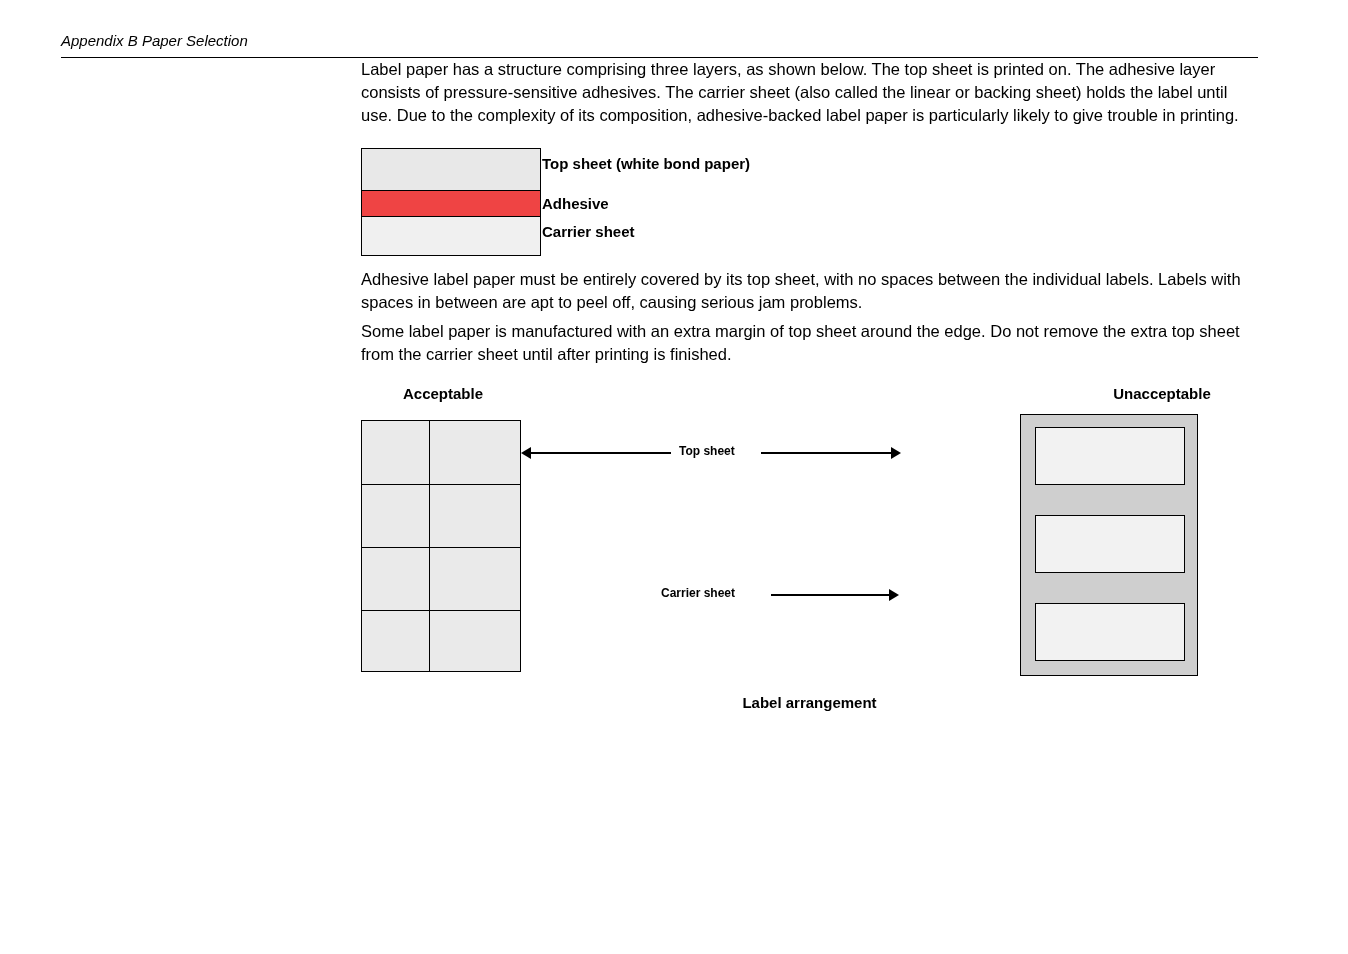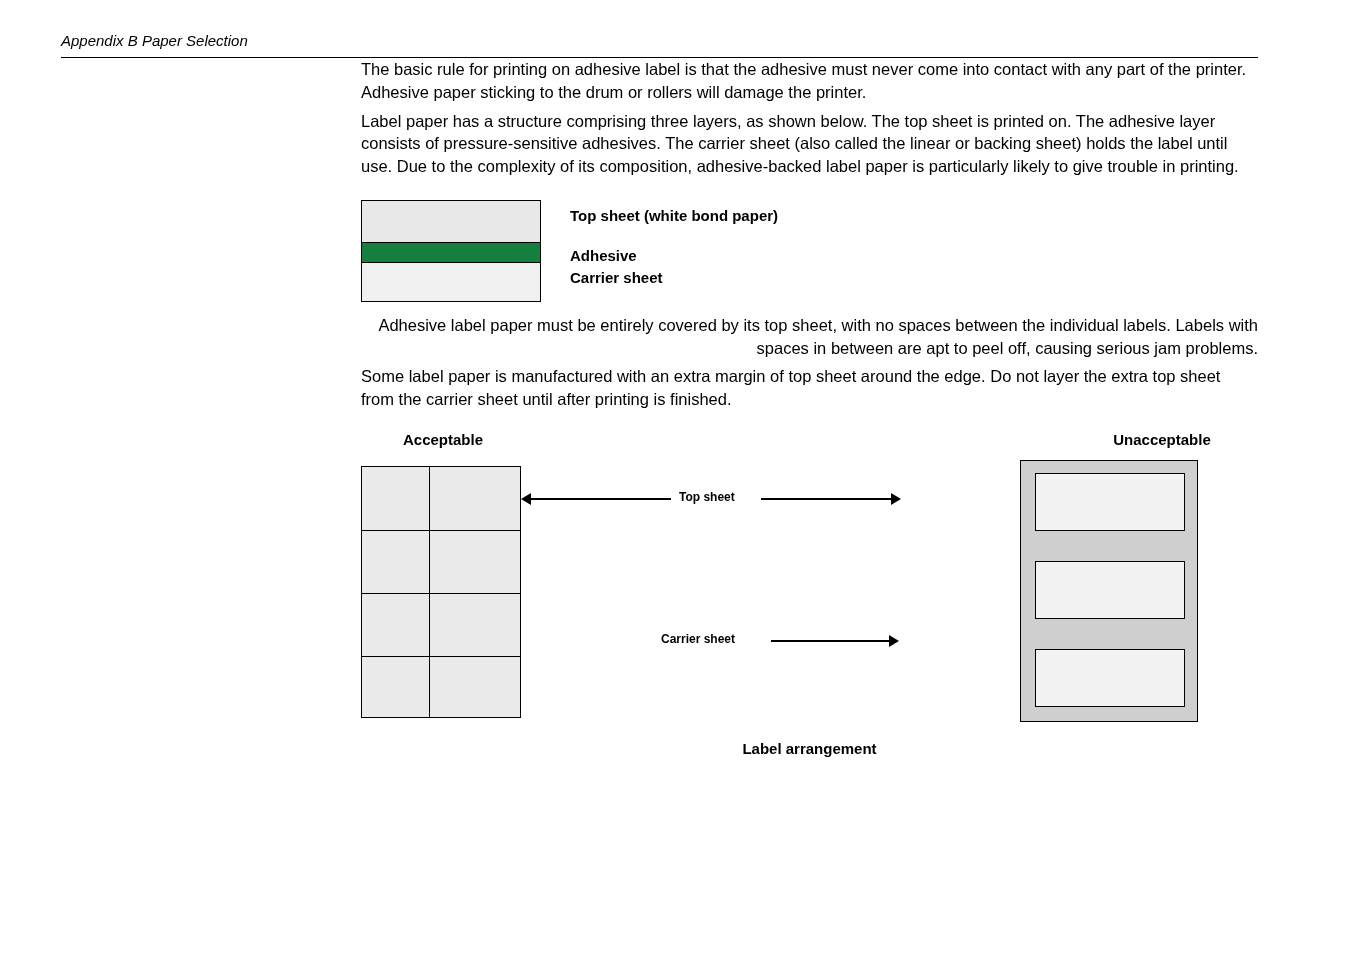--- a/index.html
+++ b/index.html
@@ -46,25 +46,25 @@
     border: 1.5px solid #000;
     position: relative;
   }
   .layer-row {
     height: 38px;
     border-bottom: 1.5px solid #000;
     position: relative;
   }
   .layer-row:last-child { border-bottom: none; }
   .layer-top { background: #e8e8e8; height: 42px; }
-  .layer-adh { background: #15803d; height: 20px; }
+  .layer-adh { background: #ef4444; height: 26px; }
   .layer-carrier { background: #f0f0f0; height: 38px; }
   .layer-label {
     position: absolute;
-    left: 208px;
+    left: 180px;
     font-weight: bold;
     font-size: 15px;
     white-space: nowrap;
   }
   .layers-wrap { position: relative; }
 
   .caption {
     font-weight: bold;
     font-size: 15px;
     text-align: center;
@@ -179,39 +179,38 @@
 </style>
 </head>
 <body>
 
 <div class="page">
   <div class="header-line">Appendix B  Paper Selection</div>
 
 
   <div class="content-col">
 
-    <p class="para">The basic rule for printing on adhesive label is that the adhesive must never come into contact with any part of the printer. Adhesive paper sticking to the drum or rollers will damage the printer.</p>
     <p class="para">Label paper has a structure comprising three layers, as shown below. The top sheet is printed on. The adhesive layer consists of pressure-sensitive adhesives. The carrier sheet (also called the linear or backing sheet) holds the label until use. Due to the complexity of its composition, adhesive-backed label paper is particularly likely to give trouble in printing.</p>
 
     <div class="layers-wrap">
       <div class="layers-diagram">
         <div class="layer-row layer-top">
           <span class="layer-label" style="top:6px;">Top sheet (white bond paper)</span>
         </div>
         <div class="layer-row layer-adh">
           <span class="layer-label" style="top:4px;">Adhesive</span>
         </div>
         <div class="layer-row layer-carrier">
           <span class="layer-label" style="top:6px;">Carrier sheet</span>
         </div>
       </div>
     </div>
 
-    <p class="para" style="text-align:right;">Adhesive label paper must be entirely covered by its top sheet, with no spaces between the individual labels. Labels with spaces in between are apt to peel off, causing serious jam problems.</p>
-    <p class="para">Some label paper is manufactured with an extra margin of top sheet around the edge. Do not layer the extra top sheet from the carrier sheet until after printing is finished.</p>
+    <p class="para" style="">Adhesive label paper must be entirely covered by its top sheet, with no spaces between the individual labels. Labels with spaces in between are apt to peel off, causing serious jam problems.</p>
+    <p class="para">Some label paper is manufactured with an extra margin of top sheet around the edge. Do not remove the extra top sheet from the carrier sheet until after printing is finished.</p>
 
     <div class="acc-row">
       <div class="acc-heading acc-left-head">Acceptable</div>
       <div class="acc-heading acc-right-head">Unacceptable</div>
     </div>
 
     <div class="diagrams-row">
 
       <div class="acc-grid">
         <div class="cell-v"></div>

